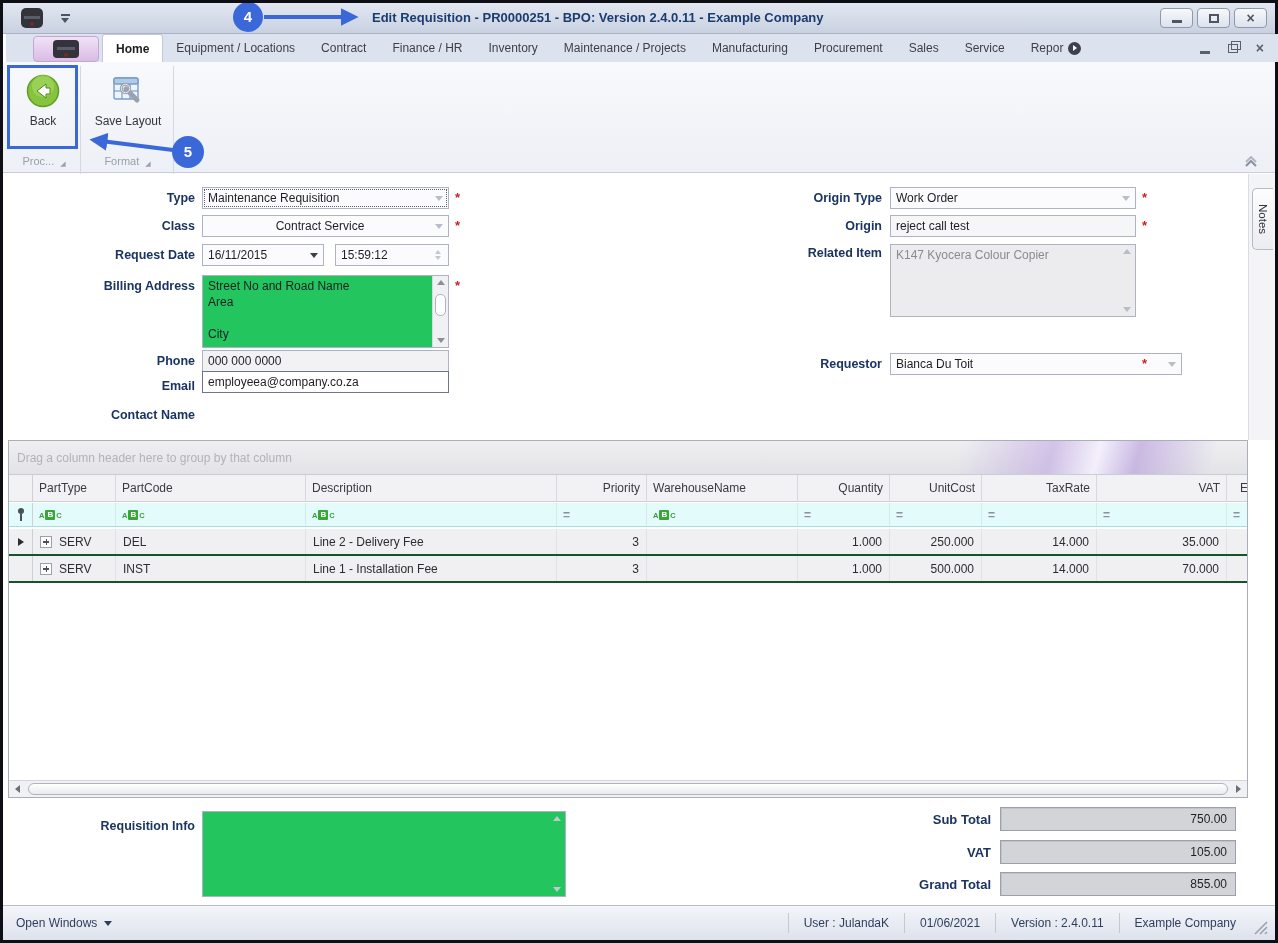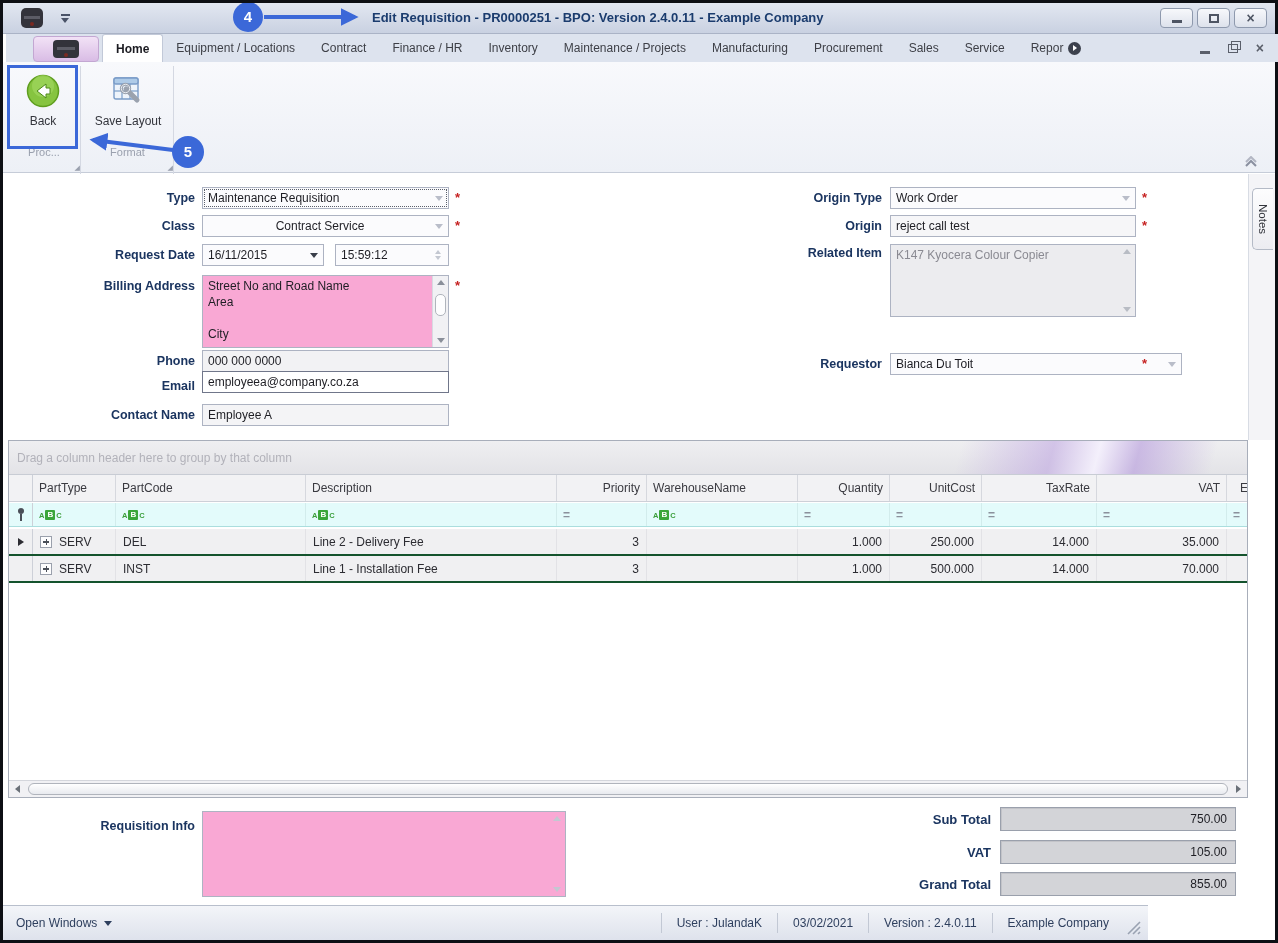--- a/index.html
+++ b/index.html
@@ -41,38 +41,38 @@
   .glyph-restore::before{content:"";position:absolute;left:2px;top:-4px;width:8px;height:7px;border:1.5px solid #5a5f6a;}
   .glyph-mdix{font-size:14px;font-weight:bold;color:#5a5f6a;line-height:1;}
   
   .ribbon{position:absolute;left:0;top:59px;width:1272px;height:111px;
     background:linear-gradient(#f8f9fc,#edf0f6);border-bottom:1px solid #c6ccd8;}
   .rgroup-sep{position:absolute;top:4px;height:160px;width:1px;background:#d4d8e2;}
   .rbtn{position:absolute;top:4px;display:flex;flex-direction:column;align-items:center;justify-content:flex-start;
     padding-top:8px;gap:6px;font-size:12px;color:#33353c;}
   .rbtn .lbl{white-space:nowrap;}
   .grouplabel{position:absolute;top:88px;height:22px;display:flex;align-items:center;justify-content:center;
-    font-size:11px;color:#9aa0ae;gap:6px;flex-direction:column;}
+    font-size:11px;color:#9aa0ae;gap:6px;}
   .launcher{color:#9aa0ae;font-size:7px;align-self:flex-end;margin-bottom:4px;}
   .ribbon-chevron{position:absolute;right:16px;top:92px;}
   
   .formarea{position:absolute;left:0;top:171px;width:1272px;height:266px;background:#fff;}
   .fl{position:absolute;font-size:12.5px;font-weight:bold;color:var(--label-text);text-align:right;white-space:nowrap;}
   .inp{position:absolute;height:22px;border:1px solid #adb3c2;background:#fbfbfd;font-size:12px;color:#1e1e24;
     display:flex;align-items:center;padding:0 5px;white-space:nowrap;overflow:hidden;}
   .inp .txt{flex:1;overflow:hidden;}
   .dd-arrow{width:14px;display:flex;align-items:center;justify-content:center;margin-right:-3px;}
   .dd-arrow .tri{width:0;height:0;border-left:4px solid transparent;border-right:4px solid transparent;border-top:5px solid #b9bdc9;}
   .dd-arrow.dark .tri{border-top-color:#3a3f4a;}
   .focus-dotted{outline:1px dotted #5a5f6a;outline-offset:-3px;}
   .req{position:absolute;color:var(--required);font-size:13px;font-weight:bold;}
   .spinner{display:flex;flex-direction:column;gap:2px;margin-right:-2px;align-items:center;width:14px;}
   .tri-up-s{width:0;height:0;border-left:3.5px solid transparent;border-right:3.5px solid transparent;border-bottom:4px solid #c3c7d1;}
   .tri-dn-s{width:0;height:0;border-left:3.5px solid transparent;border-right:3.5px solid transparent;border-top:4px solid #c3c7d1;}
-  .tarea{position:absolute;border:1px solid #adb3c2;background:#f9a8d4;font-size:12px;color:#1e1e24;}
+  .tarea{position:absolute;border:1px solid #adb3c2;background:#22c55e;font-size:12px;color:#1e1e24;}
   .tarea .content{position:absolute;left:5px;top:2px;right:18px;bottom:2px;white-space:pre-line;line-height:16px;overflow:hidden;}
   .vscroll{position:absolute;right:0;top:0;bottom:0;width:16px;background:#f1f1f4;border-left:1px solid #d8dae2;}
   .vscroll .up{position:absolute;top:4px;left:4px;}
   .vscroll .dn{position:absolute;bottom:4px;left:4px;}
   .vscroll .thumb{position:absolute;left:2px;top:18px;width:11px;height:22px;border:1px solid #b0b4bc;border-radius:5px;background:#fdfdfe;}
   .tri-up{width:0;height:0;border-left:4px solid transparent;border-right:4px solid transparent;border-bottom:5px solid #8a8f9a;}
   .tri-dn{width:0;height:0;border-left:4px solid transparent;border-right:4px solid transparent;border-top:5px solid #8a8f9a;}
   .disabled-area{background:#ececef;color:#8a8a92;}
   .notes-gutter{position:absolute;right:0;top:171px;width:27px;height:266px;background:#f4f4f7;border-left:1px solid #d8dce4;}
   .notes-tab{position:absolute;right:2px;top:14px;width:21px;height:62px;border:1px solid #b4bac6;border-right:none;
@@ -110,21 +110,21 @@
   .tri-left{width:0;height:0;border-top:4px solid transparent;border-bottom:4px solid transparent;border-right:5px solid #6a7078;}
   .tri-right{width:0;height:0;border-top:4px solid transparent;border-bottom:4px solid transparent;border-left:5px solid #6a7078;}
   .hs-thumb{height:12px;flex:1;margin:0 2px;border:1px solid #b0b4bc;border-radius:6px;background:linear-gradient(#ffffff,#e8eaef);}
   
   .footer{position:absolute;left:0;top:796px;width:1272px;height:106px;background:#fff;}
   .totrow{position:absolute;display:flex;align-items:center;}
   .totbox{width:236px;height:24px;background:#d3d4d8;border:1px solid #9aa0ac;box-shadow:inset 1px 1px 0 #c2c3c8;
     font-size:12px;color:#1e1e24;display:flex;align-items:center;justify-content:flex-end;padding:0 8px;}
   .totlbl{font-size:13px;font-weight:bold;color:var(--label-text);width:130px;text-align:right;margin-right:9px;white-space:nowrap;}
   
-  .statusbar{position:absolute;left:0;top:902px;width:1145px;height:35px;
+  .statusbar{position:absolute;left:0;top:902px;width:1272px;height:35px;
     background:linear-gradient(#f3f5f9,#dee2ec);border-top:1px solid #b8bfcc;display:flex;align-items:center;font-size:12px;color:#2e3f5e;}
   .sb-left{display:flex;align-items:center;gap:7px;padding-left:13px;}
   .sb-right{margin-left:auto;display:flex;align-items:center;height:100%;}
   .sb-item{display:flex;align-items:center;height:60%;border-left:1px solid #c2c8d4;padding:0 15px;white-space:nowrap;}
   .sb-grip{width:16px;height:16px;margin:10px 6px 0 2px;}
   
   .overlay{position:absolute;left:0;top:0;width:1272px;height:937px;pointer-events:none;z-index:50;}
   .back-highlight{position:absolute;left:4px;top:62px;width:71px;height:84px;border:3px solid var(--accent);z-index:40;pointer-events:none;}
 </style>
 </head>
@@ -292,23 +292,20 @@
     <div class="inp" style="left:199px;top:176px;width:247px;background:#f2f2f4;">
       <span class="txt">000 000 0000</span>
     </div>
 
     <div class="fl" style="left:40px;top:205px;width:152px;">Email</div>
     <div class="inp" style="left:199px;top:197px;width:247px;border-color:#70768a;background:#fff;">
       <span class="txt">employeea@company.co.za</span>
     </div>
 
     <div class="fl" style="left:40px;top:234px;width:152px;">Contact Name</div>
-    <div class="inp" style="left:199px;top:230px;width:247px;background:#f4f4f6;">
-      <span class="txt">Employee A</span>
-    </div>
 
     <div class="fl" style="left:689px;top:17px;width:190px;">Origin Type</div>
     <div class="inp" style="left:887px;top:13px;width:246px;">
       <span class="txt">Work Order</span>
       <span class="dd-arrow">
           <span class="tri"></span>
         </span>
     </div>
     <div class="req" style="left:1139px;top:16px;">*</div>
 
@@ -521,21 +518,21 @@
     </div>
   </div>
 
   <div class="statusbar">
     <div class="sb-left">
       <span>Open Windows</span>
       <span class="tri-down" style="border-top-color:#2e3f5e;"></span>
     </div>
     <div class="sb-right" id="sb-items">
         <div class="sb-item">User : JulandaK</div>
-        <div class="sb-item">03/02/2021</div>
+        <div class="sb-item">01/06/2021</div>
         <div class="sb-item">Version : 2.4.0.11</div>
         <div class="sb-item">Example Company</div>
       </div>
     <svg class="sb-grip" viewBox="0 0 16 16">
       <path d="M14 2 L2 14 M14 7 L7 14 M14 12 L12 14" stroke="#9aa2b2" stroke-width="1.6"></path>
     </svg>
   </div>
 
   <div class="back-highlight"></div>
   <svg class="overlay" viewBox="0 0 1272 937">

